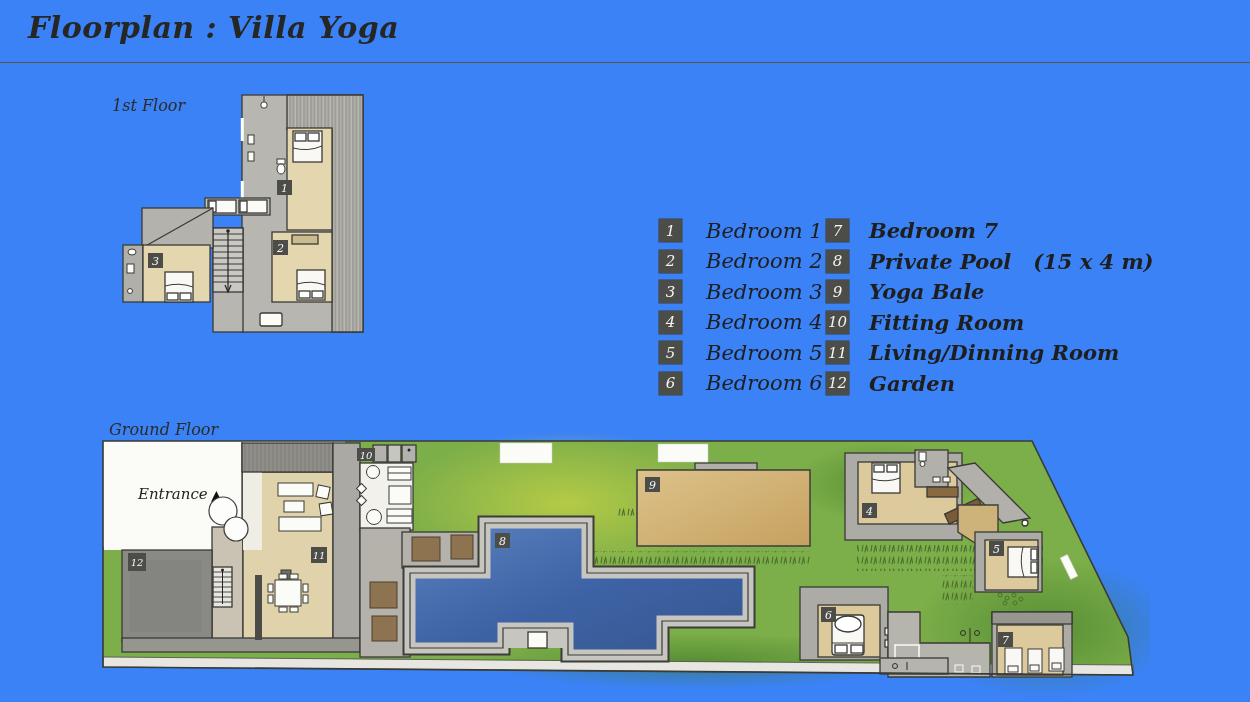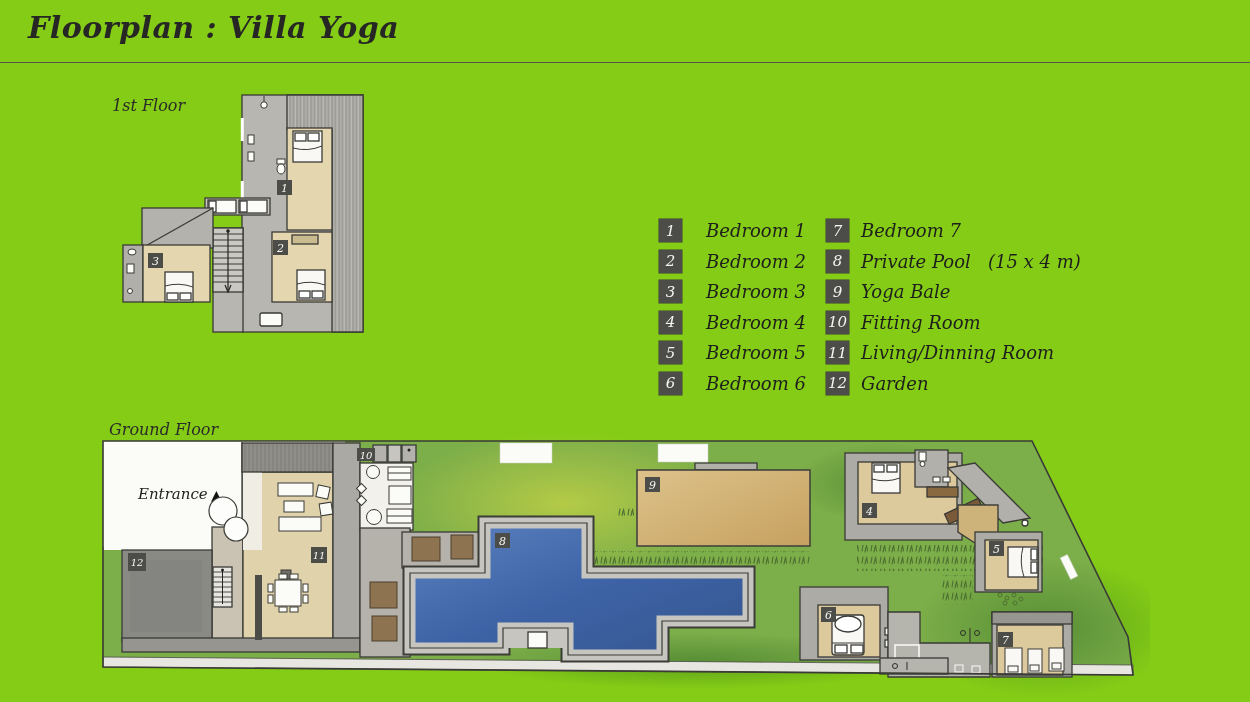--- a/index.html
+++ b/index.html
@@ -1,36 +1,36 @@
 <!DOCTYPE html>
 <html><head>
 <meta charset="utf-8">
 <style>
   html,body{margin:0;padding:0;background:#ffffff;}
-  .page{position:relative;width:1250px;height:702px;background:#84cc16;overflow:hidden;
+  .page{position:relative;width:1250px;height:702px;background:#3b82f6;overflow:hidden;
         font-family:"DejaVu Serif",serif;color:#232320;}
   .page-title{position:absolute;left:28px;top:10px;font-size:30px;font-weight:600;
               font-style:italic;color:#262624;letter-spacing:.5px;}
   .rule{position:absolute;left:0;top:62px;width:1250px;border-top:1.6px solid #55544f;}
   .floor-label{position:absolute;font-size:16px;font-style:italic;color:#2b2b28;}
   .ff-label{left:112px;top:96px;}
   .gf-label{left:109px;top:407px;margin-top:13px;}
   .villa-name{position:absolute;left:672px;top:110px;font-size:24px;font-style:italic;
               font-weight:600;color:#2a2a27;}
   .villa-size{position:absolute;left:657px;top:163px;font-size:14.5px;font-style:italic;color:#2e2e2b;}
   .legend-col{position:absolute;top:219px;}
   .legend-col1{left:659px;}
   .legend-col2{left:826px;}
   .legend-item{display:flex;align-items:center;height:23px;margin-bottom:7.6px;}
   .badge{width:23px;height:23px;background:#4c4c49;color:#f4f4f2;display:flex;
          align-items:center;justify-content:center;font-size:15px;font-style:italic;
          flex:0 0 23px;box-shadow:0 0 0 .5px #3a3a37;}
-  .legend-label{font-size:18px;font-style:italic;color:#1e1e1c;white-space:pre;}
+  .legend-label{font-size:21px;font-style:italic;color:#1e1e1c;white-space:pre;}
   .legend-col1 .legend-label{margin-left:24px;}
-  .legend-col2 .legend-label{margin-left:12px;}
+  .legend-col2 .legend-label{margin-left:20px;font-weight:bold;}
   svg{position:absolute;}
   svg text{font-family:"DejaVu Serif",serif;font-style:italic;}
   .bnum{fill:#f6f6f4;}
   .outline{stroke:#3a3a36;stroke-width:1.3;}
 </style>
 </head>
 <body>
 
 <div class="page">
 

